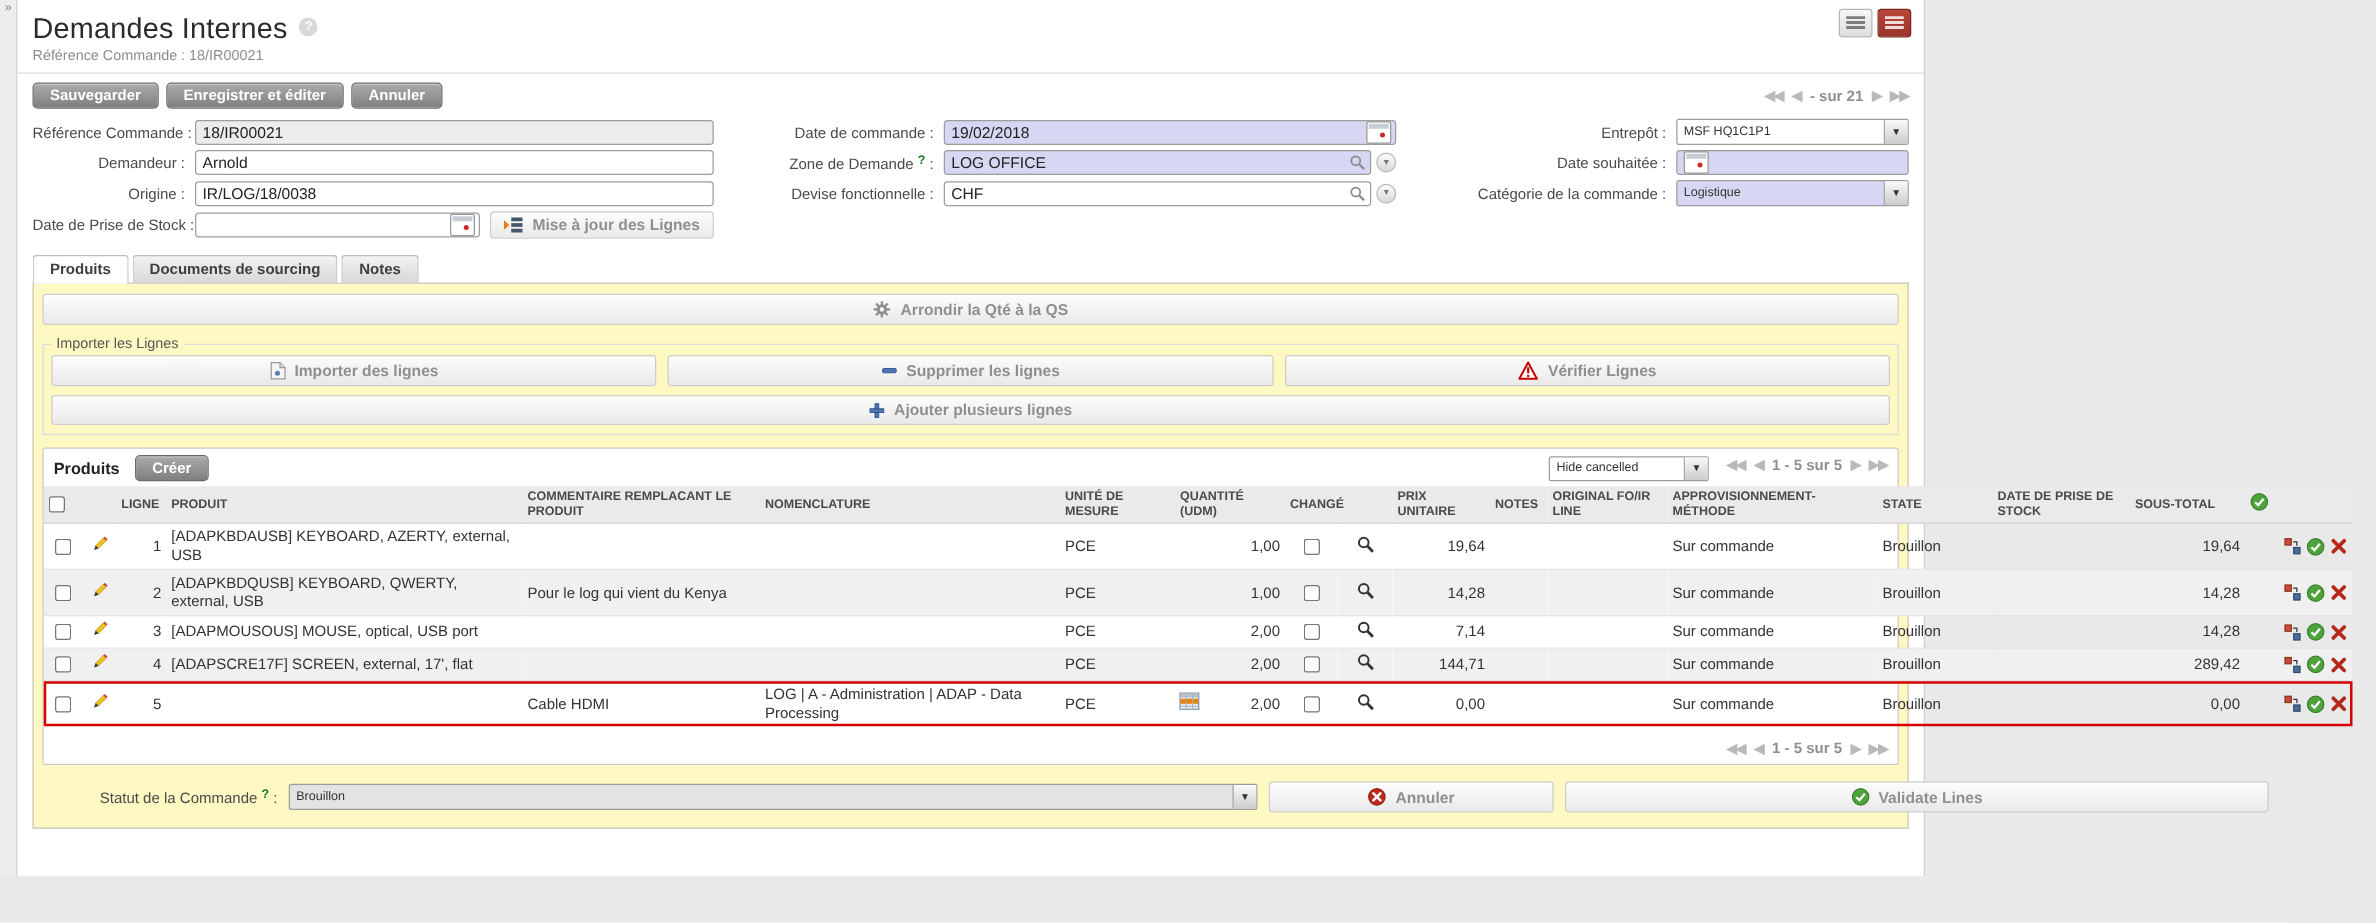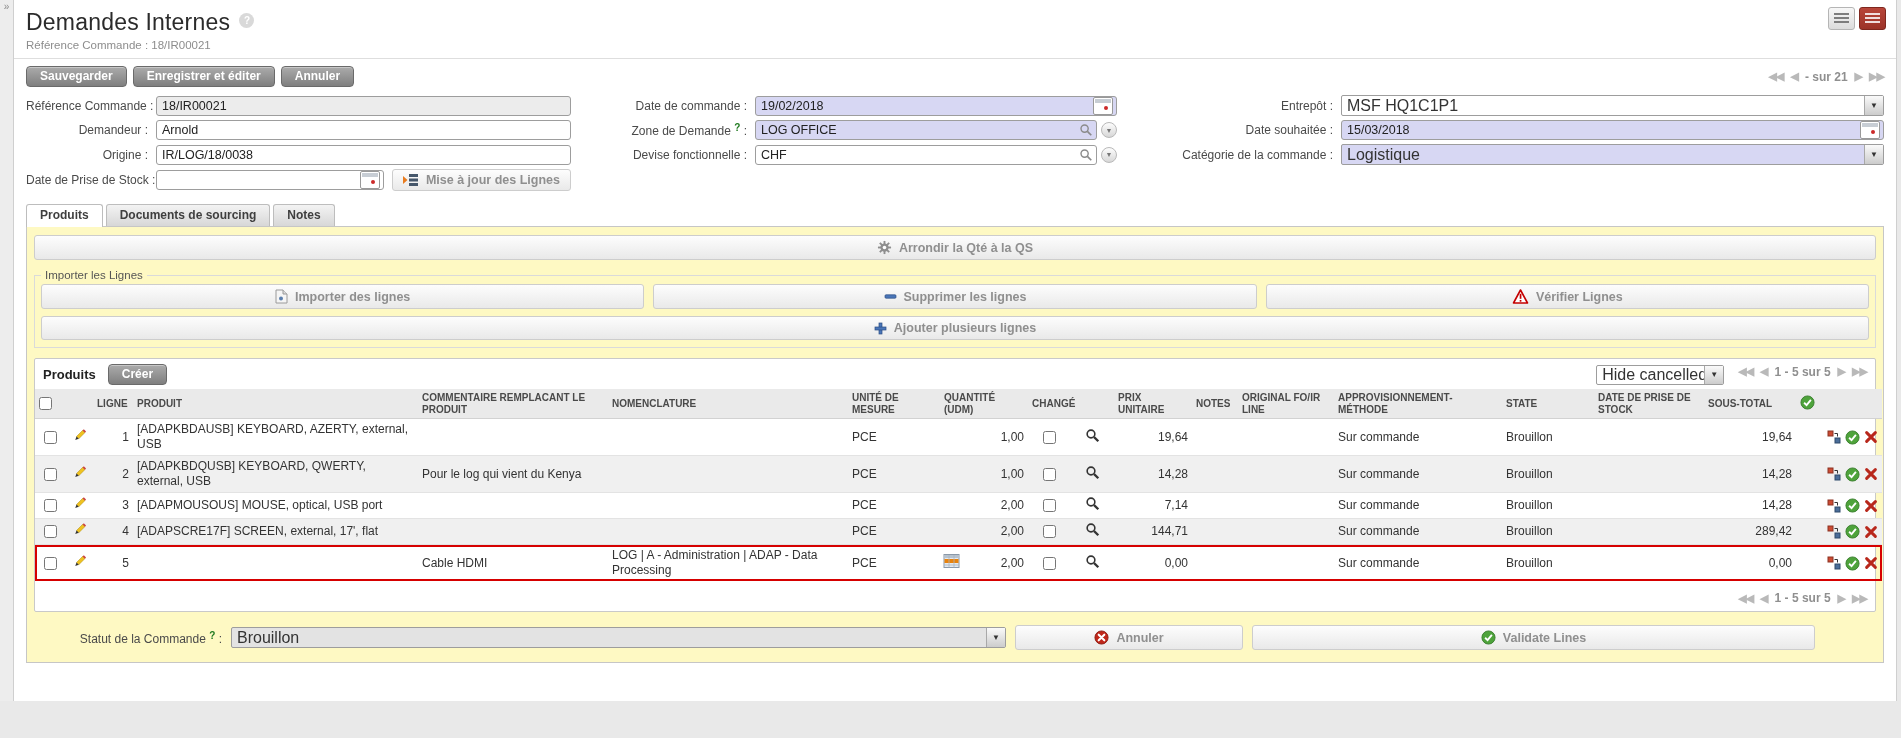--- a/index.html
+++ b/index.html
@@ -5,21 +5,21 @@
   html,body{margin:0;padding:0;}
   body{
     width:1901px;height:738px;position:relative;overflow:hidden;
     background:#e9e9e9;font-family:"Liberation Sans",sans-serif;
     font-size:12px;color:#333;
   }
   
   .lstrip{position:absolute;left:0;top:0;width:13px;height:701px;background:#ededed;
     border-right:1px solid #cfcfcf;color:#8a8a8a;font-size:10px;text-align:center;line-height:14px;cursor:pointer;}
   
-  .page{position:absolute;left:14px;top:0;width:1883px;height:701px;background:#fff;
+  .page{position:absolute;left:14px;top:0;width:1526px;height:701px;background:#fff;
     border-right:1px solid #cfcfcf;box-sizing:border-box;}
   
   .hdr{position:relative;padding:9px 12px 0 12px;border-bottom:1px solid #dedede;}
   .hdr h1{display:inline;font-size:23px;font-weight:500;color:#2b2b2b;margin:0;letter-spacing:.2px;}
   .help-badge{display:inline-block;width:15px;height:15px;border-radius:50%;background:#d9d9d9;
     color:#fff;font-size:10px;font-weight:bold;text-align:center;line-height:15px;vertical-align:6px;margin-left:6px;}
   .subtitle{color:#8d8d8d;font-size:11.5px;margin:3px 0 7px;}
   .view-toggles{position:absolute;right:10px;top:7px;display:flex;gap:4px;}
   .vt{width:27px;height:23px;border:1px solid #b5b5b5;border-radius:3px;
     background:linear-gradient(#f7f7f7,#dcdcdc);display:flex;align-items:center;justify-content:center;cursor:pointer;padding:0;}
@@ -47,21 +47,21 @@
   .fldwrap{display:flex;align-items:center;}
   .cal{width:18px;height:16px;border:1px solid #999;border-radius:2px;background:#fff;position:relative;flex:none;cursor:pointer;}
   .cal::before{content:"";position:absolute;left:1px;right:1px;top:1px;height:4px;background:#c7cdd4;}
   .cal::after{content:"";position:absolute;left:10px;top:8px;width:4px;height:4px;border-radius:50%;background:#cc2a2a;}
   .mag{width:14px;height:14px;flex:none;cursor:pointer;}
   .mini-dd{width:14px;height:14px;border-radius:50%;border:1px solid #b9b9b9;flex:none;
     background:linear-gradient(#fdfdfd,#d7d7d7);color:#777;font-size:7px;display:flex;
     align-items:center;justify-content:center;margin-left:4px;cursor:pointer;}
   .sel{display:flex;align-items:center;border:1px solid #9d9d9d;border-radius:2px;height:21px;
     background:#fff;box-sizing:border-box;cursor:pointer;}
-  .sel .val{flex:1;padding:0 5px;font-size:16px;white-space:nowrap;overflow:hidden;}
+  .sel .val{flex:1;padding:0 5px;font-size:10px;white-space:nowrap;overflow:hidden;}
   .sel .arrow{width:18px;align-self:stretch;border-left:1px solid #a8a8a8;
     background:linear-gradient(#fafafa,#cccccc);color:#333;font-size:8px;
     display:flex;align-items:center;justify-content:center;}
   .sel.lav{background:#d7d7f3;}
   .sel.gray{background:#e3e3e3;}
   .btn-light{background:linear-gradient(#fdfdfd,#e9e9e9);border:1px solid #cdcdcd;border-radius:3px;
     color:#8f8f8f;font-weight:bold;font-size:12.5px;display:flex;align-items:center;justify-content:center;
     gap:7px;cursor:pointer;font-family:"Liberation Sans",sans-serif;padding:3px 10px;}
   .btn-update{margin-left:8px;height:22px;white-space:nowrap;}
   
@@ -180,21 +180,20 @@
             <circle cx="6.4" cy="6.4" r="4.1" fill="none" stroke="#8a8a8a" stroke-width="1.6"></circle>
             <line x1="9.6" y1="9.6" x2="14" y2="14" stroke="#8a8a8a" stroke-width="2"></line>
           </svg>
       </div>
       <span class="mini-dd">
           <span>▼</span>
         </span>
     </div>
     <div class="flabel">Date souhaitée :</div>
     <div class="fld lav">
-      <span class="val">15/03/2018</span>
       <span class="cal"></span>
     </div>
 
     <div class="flabel">Origine :</div>
     <div class="fld">
         <span class="val">IR/LOG/18/0038</span>
       </div>
     <div class="flabel">Devise fonctionnelle :</div>
     <div class="fldwrap">
       <div class="fld" style="flex:1">

